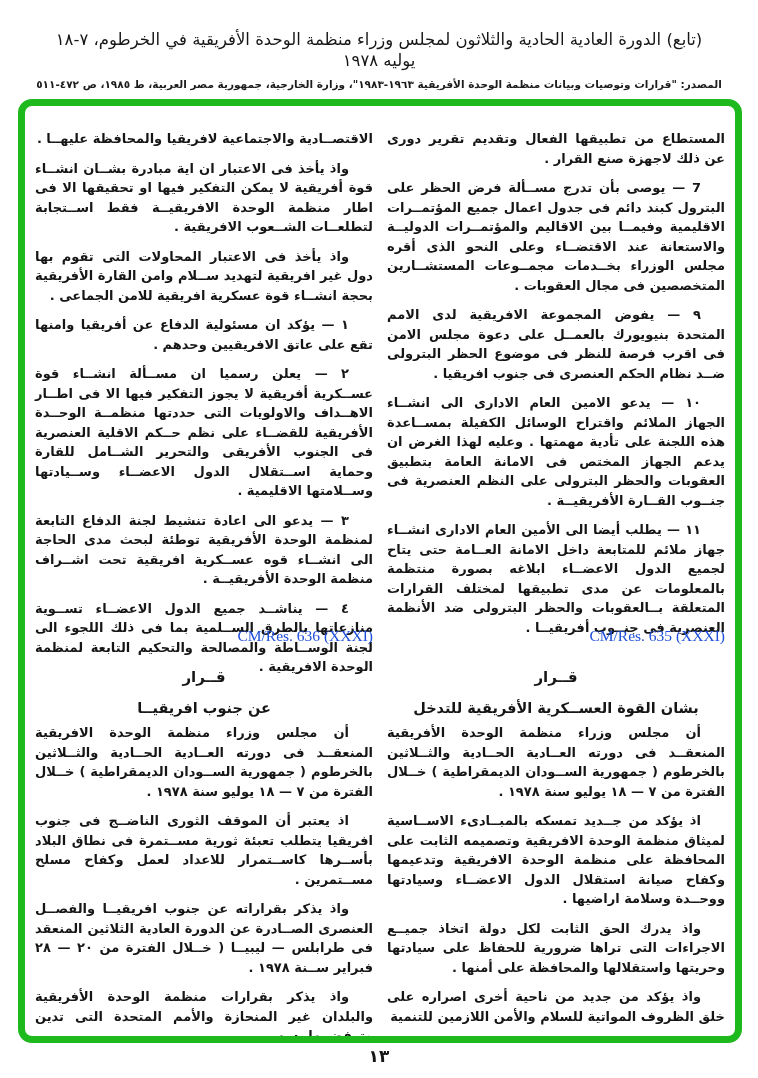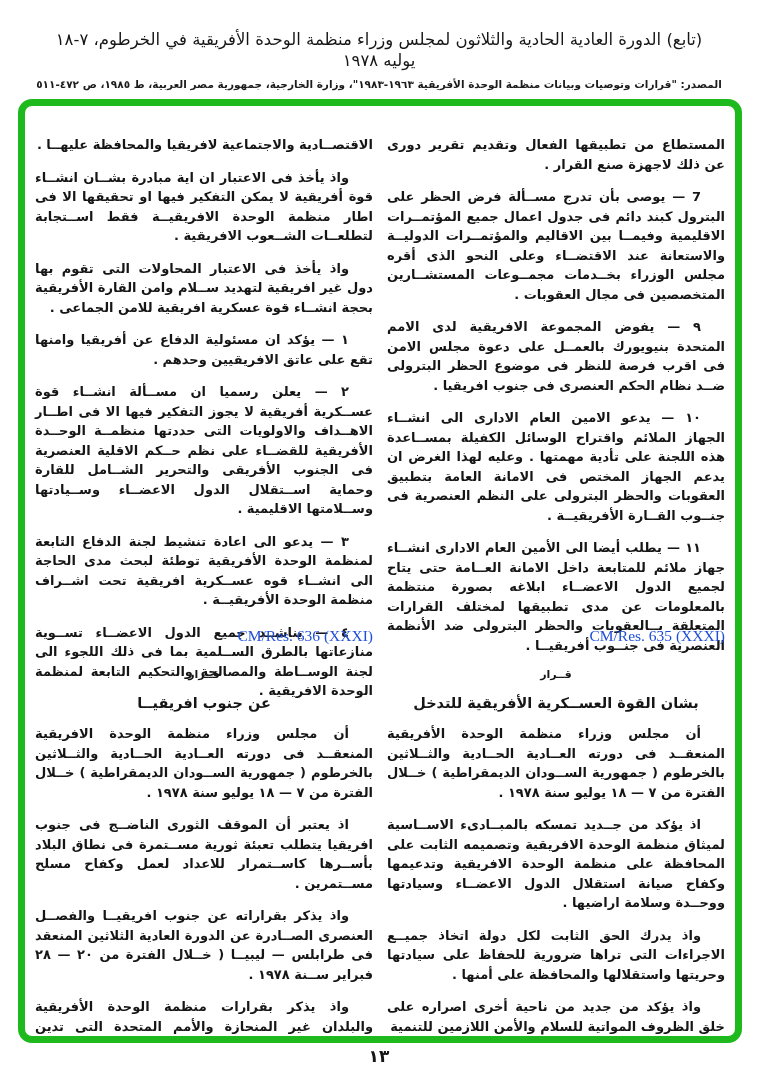--- a/index.html
+++ b/index.html
@@ -15,29 +15,29 @@
     box-sizing:border-box;border:7px solid #1db91d;border-radius:14px;
     overflow:hidden;
   }
   .cols{
     position:absolute;top:0;left:0;right:0;bottom:0;
     padding:16px 10px 10px 10px;direction:rtl;display:flex;gap:14px;
   }
   .col{width:343px;position:relative;box-sizing:border-box;}
   .para{
     font-size:13px;font-weight:bold;line-height:1.5;
-    text-align:justify;margin:13px 0 10px 0;direction:rtl;
+    text-align:justify;margin:7px 0 10px 0;direction:rtl;
   }
   .para.indent{text-indent:24px;}
   .lower{position:absolute;top:505px;right:0;left:0;}
   .resnum{
     font-family:"Liberation Serif", serif;font-size:15.5px;font-weight:normal;
     direction:ltr;text-align:right;margin:0 0 23px 0;color:#1d4ed8;
   }
-  .restitle{text-align:center;font-size:11px;font-weight:bold;margin:0 0 14px 0;direction:rtl;}
+  .restitle{text-align:center;font-size:15px;font-weight:bold;margin:0 0 14px 0;direction:rtl;}
   .ressub{text-align:center;font-size:14.5px;font-weight:bold;margin:0 0 7px 0;direction:rtl;}
   .pagenum{
     position:absolute;bottom:12px;left:0;right:0;text-align:center;
     font-size:17px;font-weight:bold;direction:rtl;
   }
 </style>
 </head>
 <body>
 
 <div class="header">

